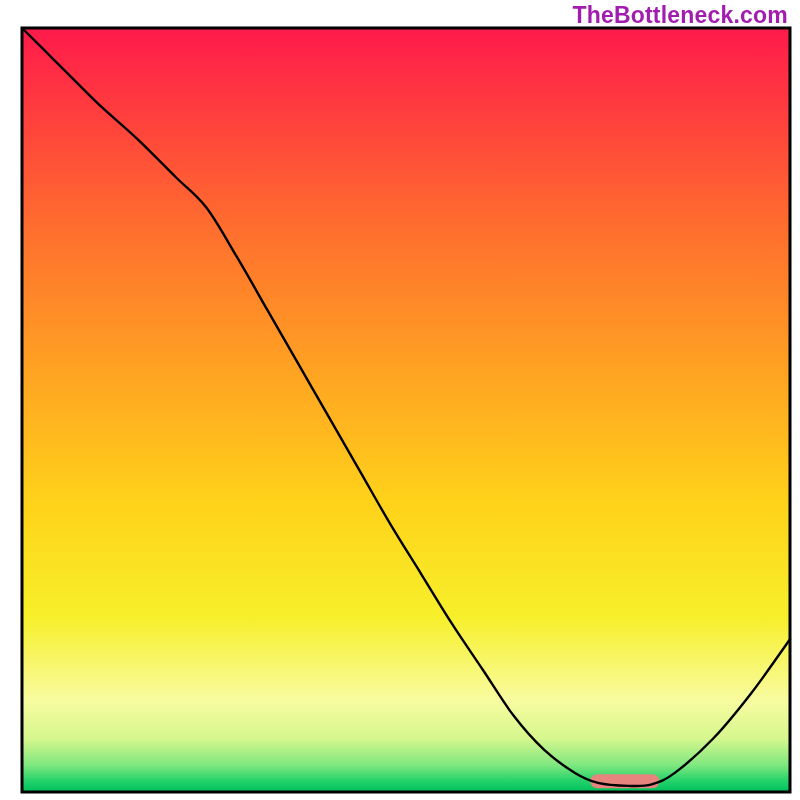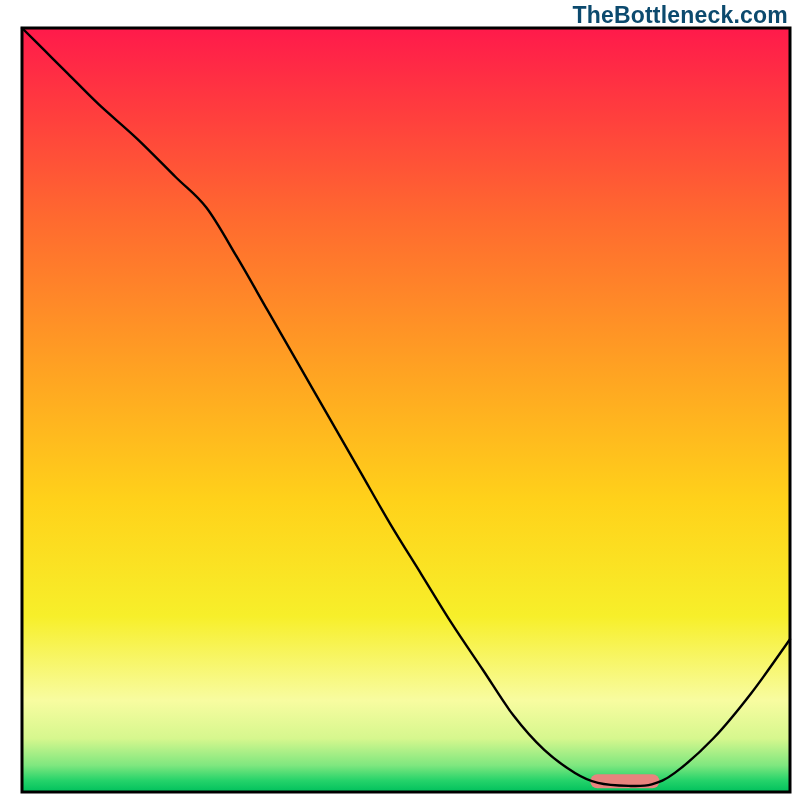--- a/index.html
+++ b/index.html
@@ -15,21 +15,21 @@
     position: relative;
     width: 800px;
     height: 800px;
   }
   .watermark {
     position: absolute;
     top: 2px;
     right: 12px;
     font-size: 23px;
     font-weight: 600;
-    color: #0c4a6e;
+    color: #a21caf;
     letter-spacing: 0.2px;
     z-index: 10;
   }
   svg.plot {
     position: absolute;
     top: 0;
     left: 0;
   }
 </style>
 </head>

